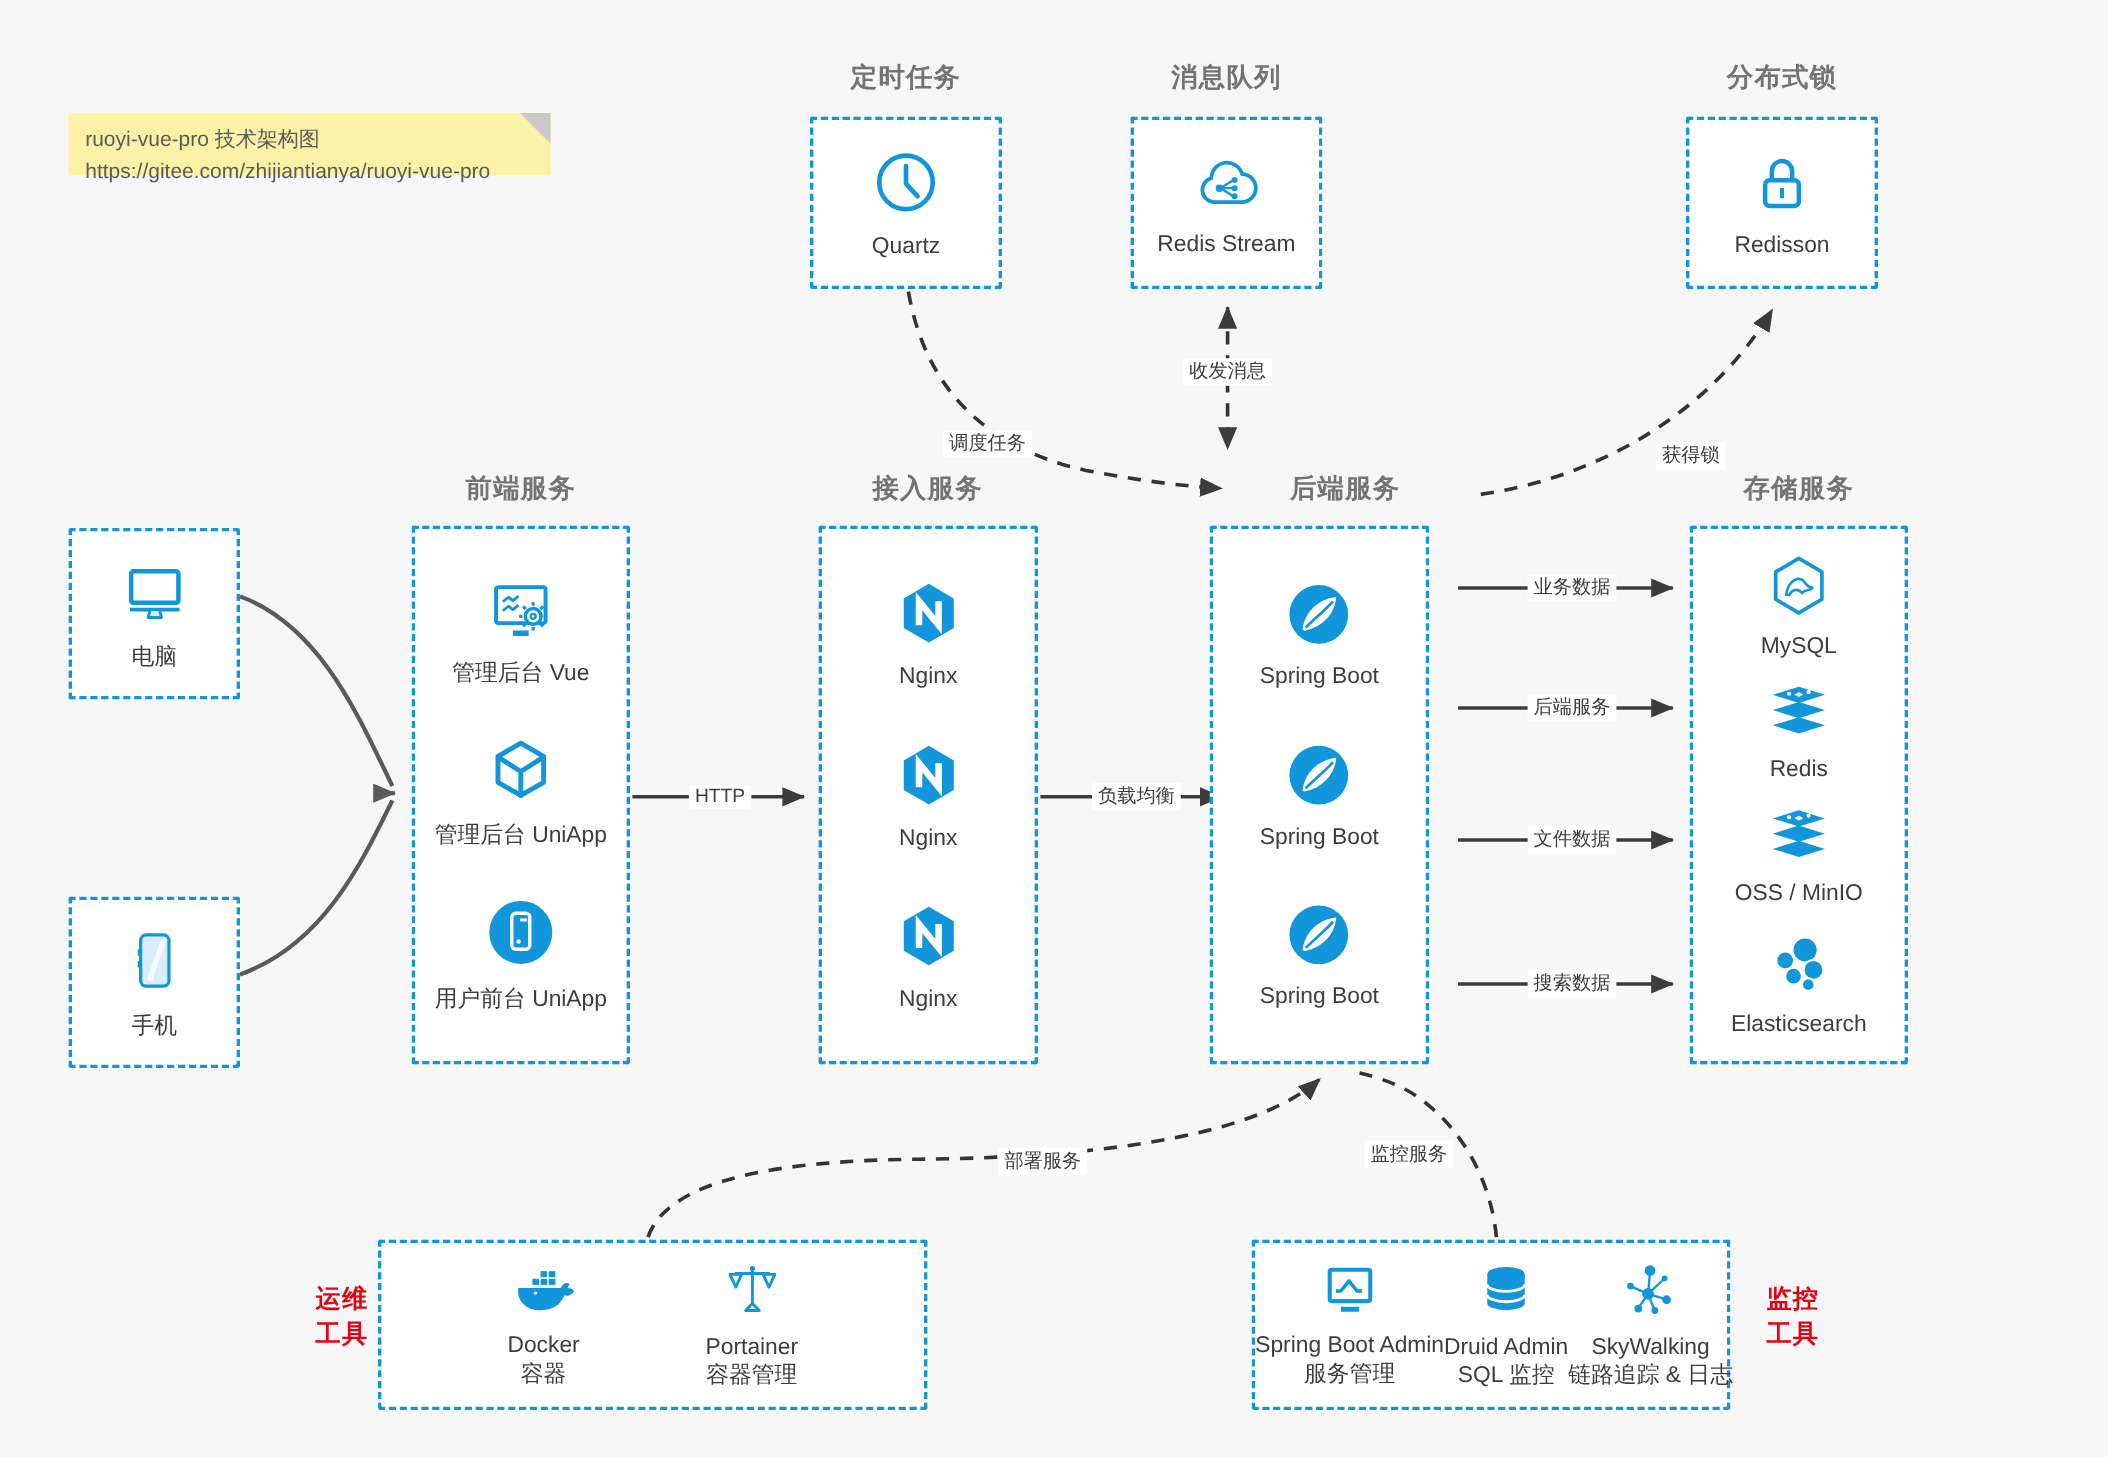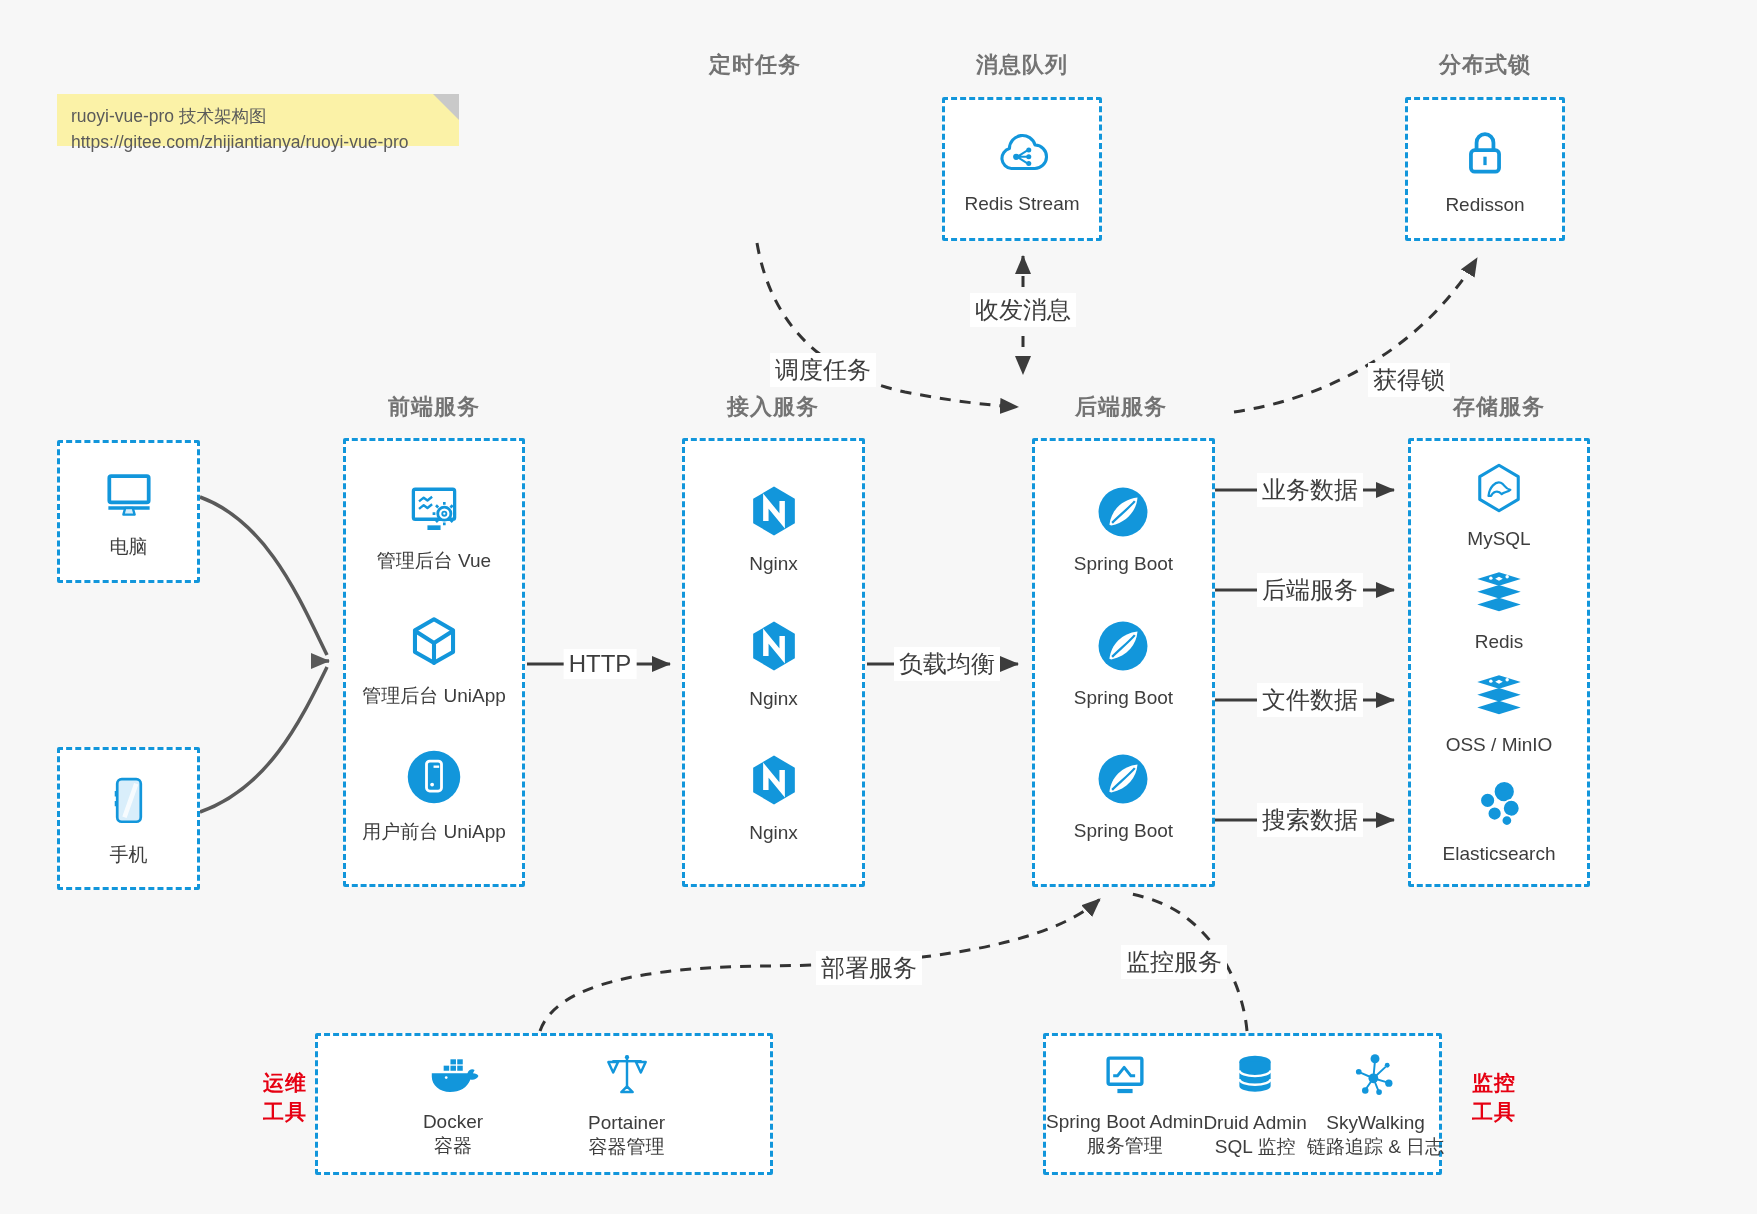--- a/index.html
+++ b/index.html
@@ -23,21 +23,21 @@
   .red-title {
     position:absolute; transform:translateX(-50%); color:#737373; font-weight:bold;
     font-size:22px; white-space:nowrap; letter-spacing:1px;text-align:right;
   }
   .side-title {
     position:absolute; color:#e60012; font-weight:bold; font-size:21px;
     line-height:1.4; text-align:right; width:64px; letter-spacing:1px;
   }
   .edge-label {
     position:absolute; transform:translate(-50%,-50%); background:#ffffff;
-    padding:1px 5px; font-size:24px; color:#3d3d3d; white-space:nowrap;
+    padding:1px 5px; font-size:16px; color:#3d3d3d; white-space:nowrap;
   }
   .note {
     position:absolute; left:57px; top:94px; width:402px; height:52px;
     background:#fbf2a7; box-sizing:border-box; padding:9px 0 0 14px;
     font-size:17.5px; color:#5a5a5a; line-height:1.5;
   }
   .note-fold {
     position:absolute; right:0; top:0; width:26px; height:26px;
     background:#c9c9c9; clip-path:polygon(0 0, 100% 0, 100% 100%);
   }
@@ -92,20 +92,29 @@
   </div>
 
   <div class="red-title" style="left:755px; top:50px;">定时任务</div>
   <div class="red-title" style="left:1022px; top:50px;">消息队列</div>
   <div class="red-title" style="left:1485px; top:50px;">分布式锁</div>
   <div class="red-title" style="left:434px; top:392px;">前端服务</div>
   <div class="red-title" style="left:773px; top:392px;">接入服务</div>
   <div class="red-title" style="left:1121px; top:392px;">后端服务</div>
   <div class="red-title" style="left:1499px; top:392px;">存储服务</div>
 
+  <div class="dbox col" style="left:675px; top:97px; width:160px; height:144px;">
+    <div class="item">
+      <svg class="ic" width="62" height="62" viewBox="0 0 64 64">
+        <circle cx="32" cy="32" r="23" fill="none" stroke="#1296db" stroke-width="4"></circle>
+        <path d="M32,18 V33 L42,44" fill="none" stroke="#1296db" stroke-width="4" stroke-linecap="round" stroke-linejoin="round"></path>
+      </svg>
+      <div class="label">Quartz</div>
+    </div>
+  </div>
 
   <div class="dbox col" style="left:942px; top:97px; width:160px; height:144px;">
     <div class="item">
       <svg class="ic" width="64" height="58" viewBox="0 0 64 60">
         <path d="M21,47 A10.5,10.5 0 0 1 19,26.4 A13.5,13.5 0 0 1 45.5,22.8 A9.8,9.8 0 0 1 45,47 Z" fill="none" stroke="#1296db" stroke-width="3.2" stroke-linejoin="round"></path>
         <g stroke="#1296db" stroke-width="2" fill="none">
           <path d="M27,35 L38,28 M27,35 L38,35 M27,35 L38,42"></path>
         </g>
         <g fill="#1296db">
           <circle cx="26" cy="35" r="3.2"></circle>
@@ -198,21 +207,21 @@
     </div>
     <div class="item">
       <svg class="ic" width="58" height="60" viewBox="0 0 64 64">
         <path d="M32,5 L55,18.5 V45.5 L32,59 L9,45.5 V18.5 Z" fill="#1296db"></path>
         <path d="M23,43 V21 L41,43 V21" stroke="#ffffff" stroke-width="6" fill="none"></path>
       </svg>
       <div class="label">Nginx</div>
     </div>
   </div>
 
-  <div class="dbox col" style="left:1032px; top:438px; width:183px; height:449px;">
+  <div class="dbox col" style="left:1008px; top:438px; width:183px; height:449px;">
     <div class="item">
       <svg class="ic" width="58" height="58" viewBox="0 0 64 64">
         <circle cx="32" cy="32" r="27" fill="#1296db"></circle>
         <path d="M17,46 C19,30 31,18 48,16 C47,30 37,43 19,47 Z" fill="#ffffff"></path>
         <path d="M20,44 C28,36 38,28 45,20" stroke="#1296db" stroke-width="2.5" fill="none"></path>
       </svg>
       <div class="label">Spring Boot</div>
     </div>
     <div class="item">
       <svg class="ic" width="58" height="58" viewBox="0 0 64 64">

